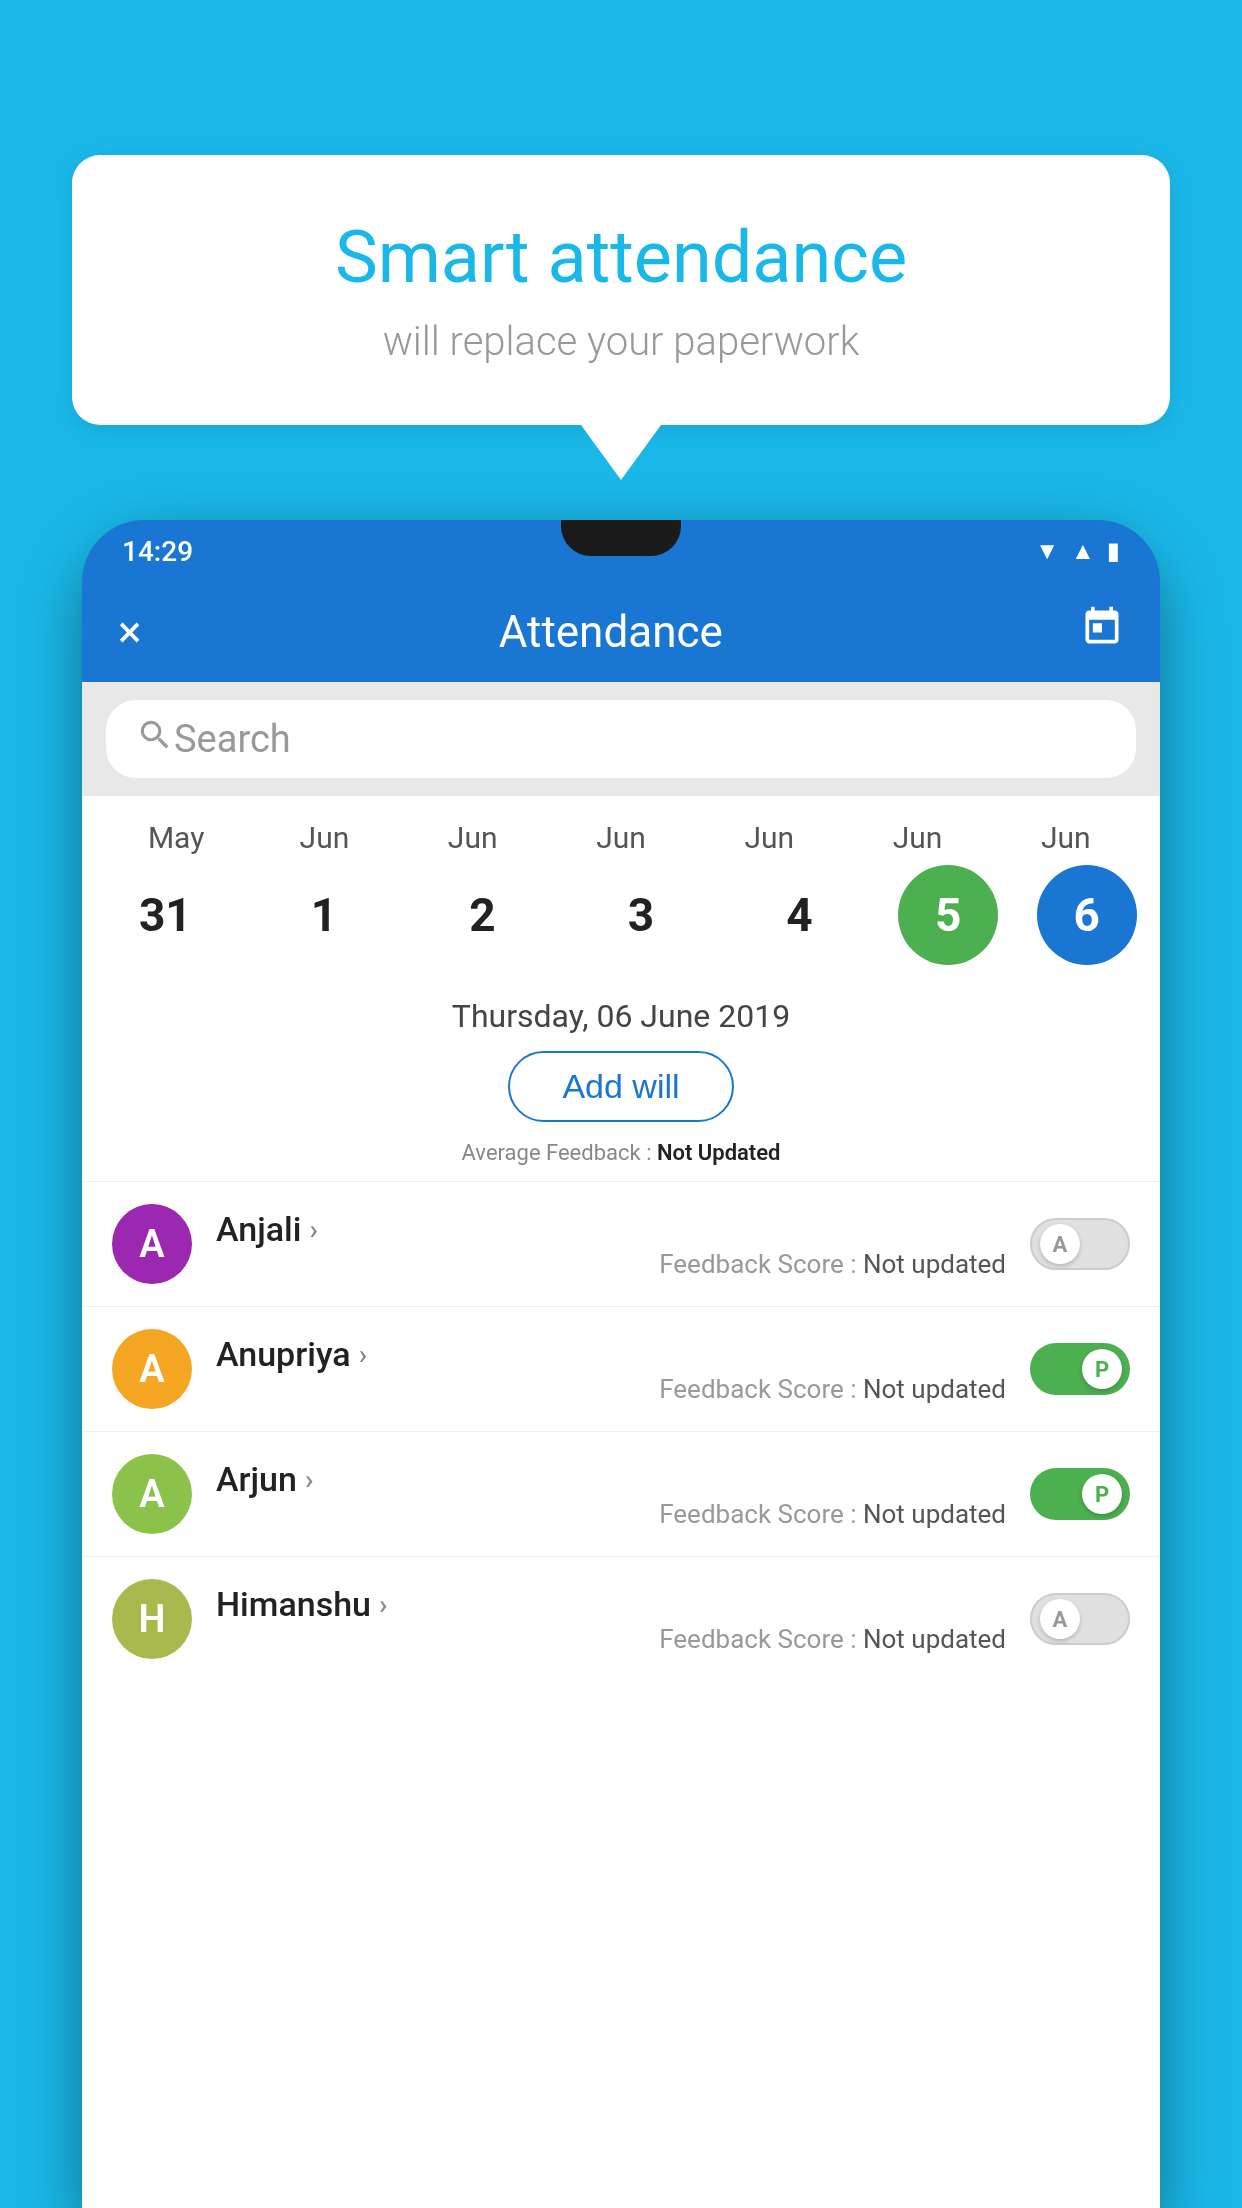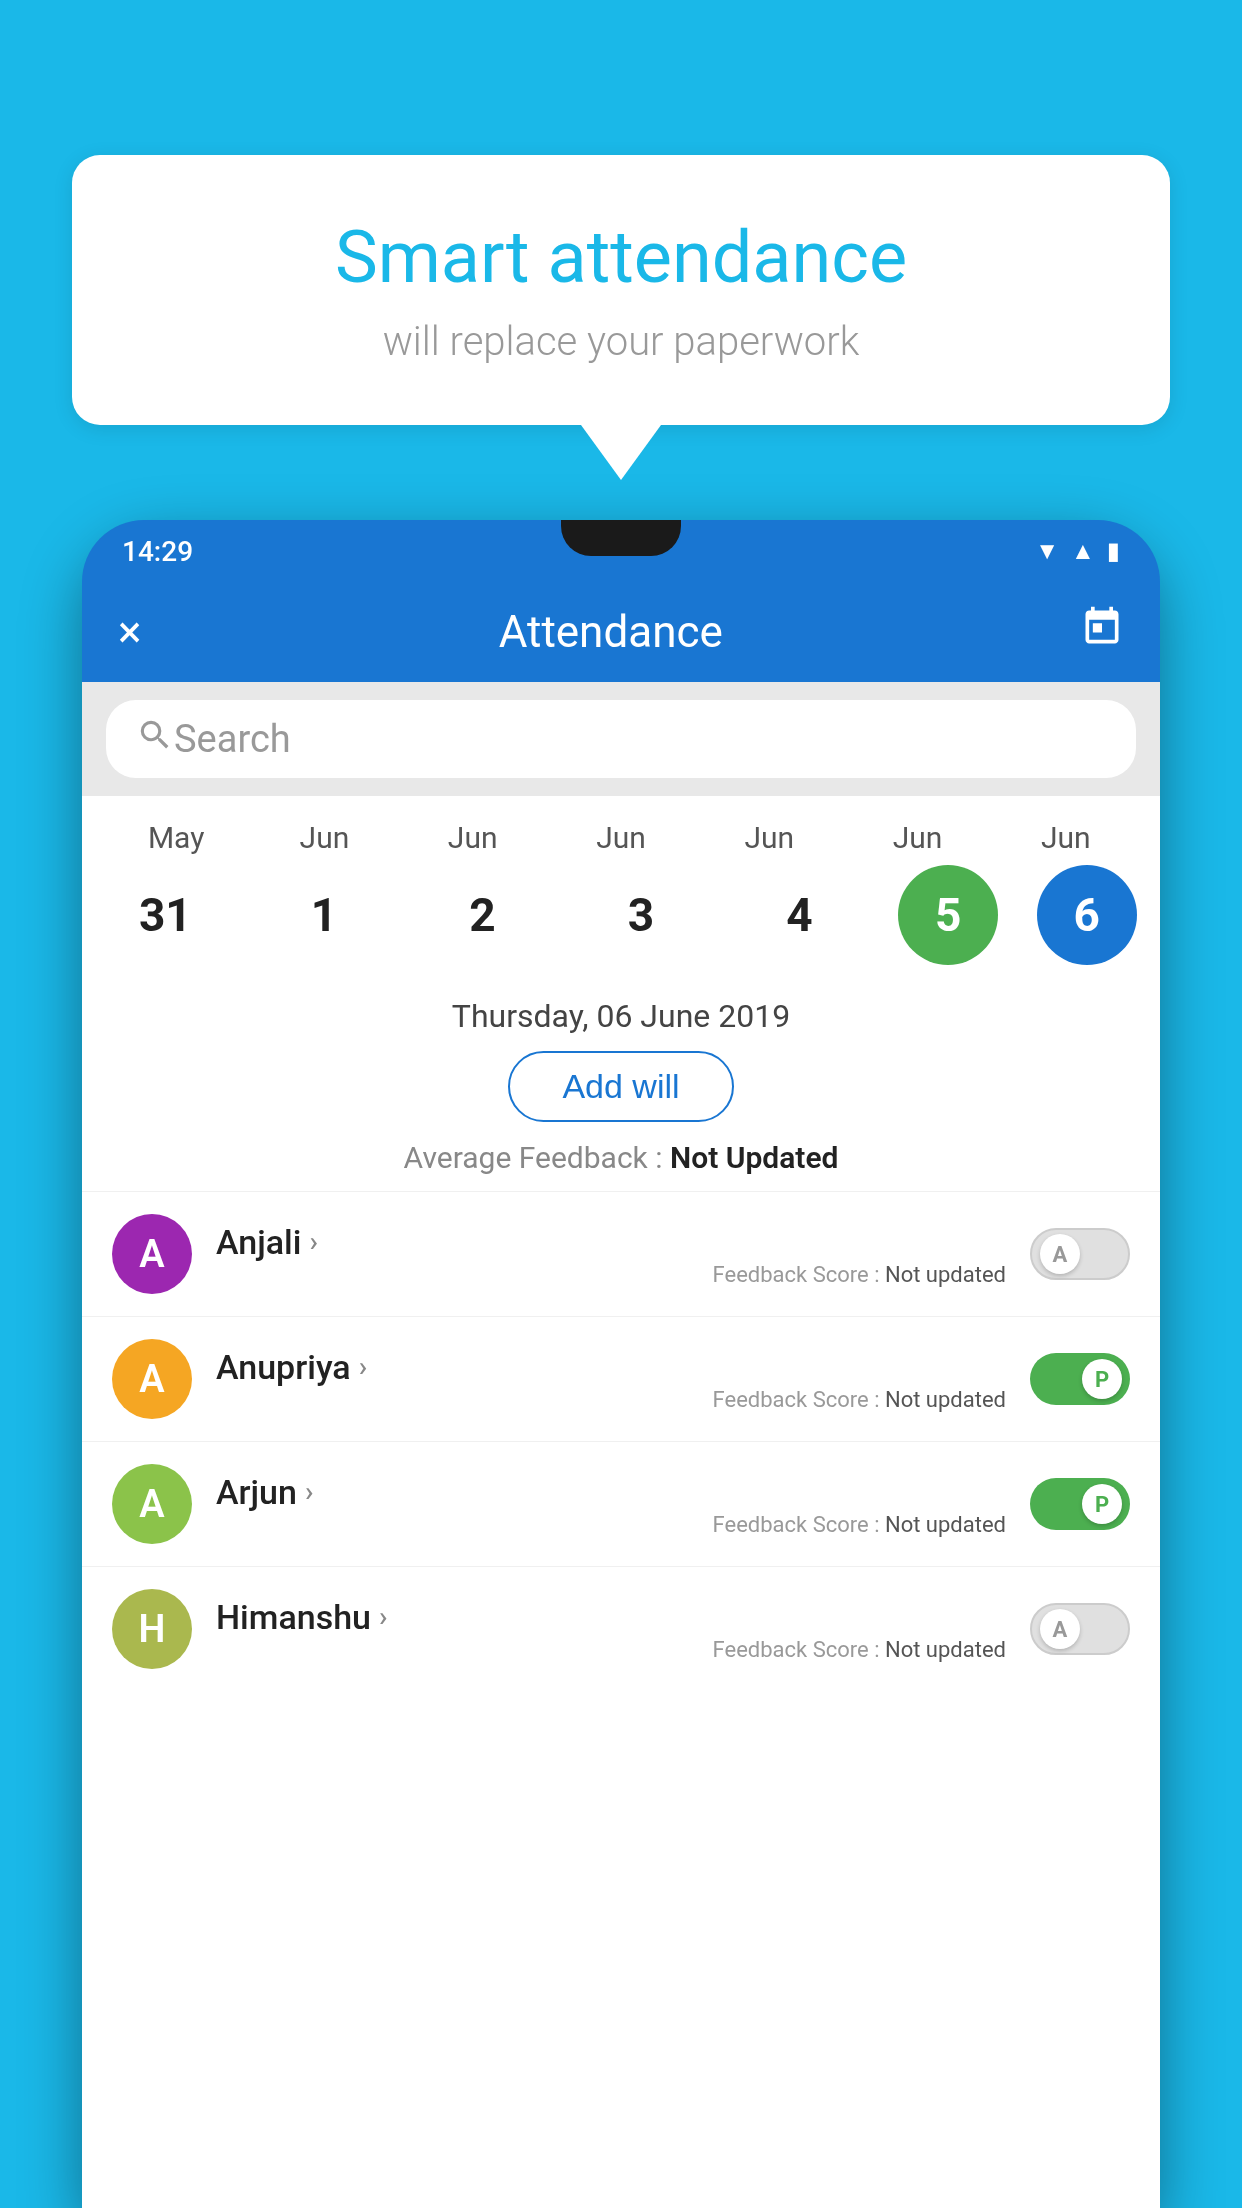--- a/index.html
+++ b/index.html
@@ -231,21 +231,21 @@
       border-radius: 40px;
       padding: 14px 52px;
       font-size: 34px;
       cursor: pointer;
       width: fit-content;
     }
 
     
     .avg-feedback {
       text-align: center;
-      font-size: 30px;
+      font-size: 22px;
       color: #888;
       padding-bottom: 16px;
     }
 
     .avg-feedback-value {
       color: #222;
       font-weight: 600;
     }
 
     
@@ -287,21 +287,21 @@
       align-items: center;
       gap: 8px;
     }
 
     .chevron {
       color: #888;
       font-size: 28px;
     }
 
     .student-score {
-      font-size: 22px;
+      font-size: 26px;
       color: #999;
     }
 
     .student-score-val {
       color: #555;
     }
 
     
     .toggle-container {
       display: flex;

